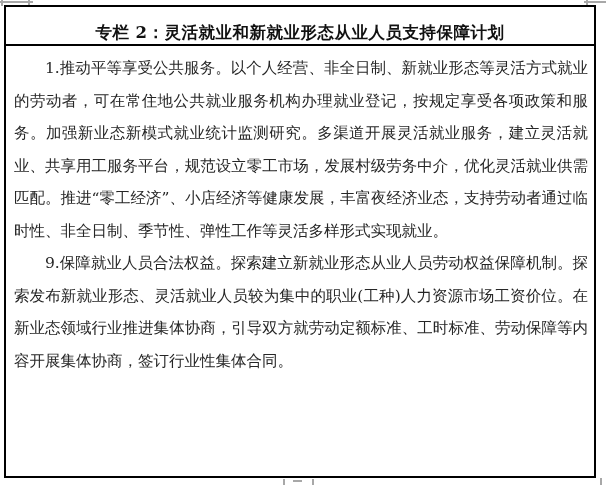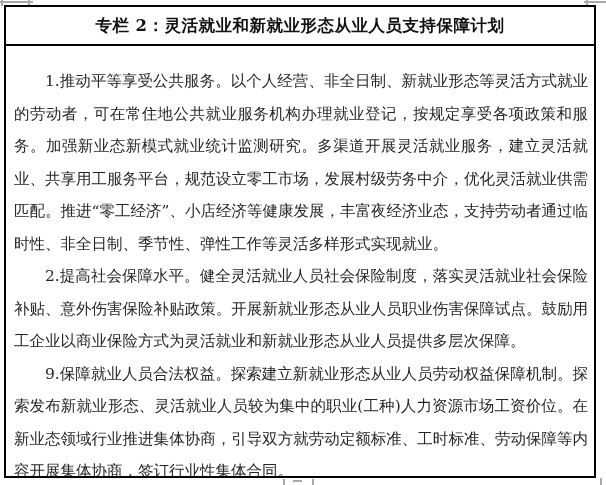--- a/index.html
+++ b/index.html
@@ -18,33 +18,33 @@
     position: absolute;
     left: 4px; top: 5px;
     width: 592px; height: 473px;
     border: 2px solid #000000;
     background: #ffffff;
   }
   .box-header {
     height: 39px;
     border-bottom: 2px solid #000000;
     display: flex;
-    align-items: center;
+    align-items: flex-end;
     justify-content: center;
   }
   .box-title {
     font-size: 16.5px;
     font-weight: bold;
     color: #111111;
     letter-spacing: 0.5px;
     white-space: nowrap;
   }
   .box-body {
     height: 430px;
-    padding: 19px 6px 0 8px;
+    padding: 6px 6px 0 8px;
     overflow: hidden;
   }
   .box-body p {
     font-size: 15.5px;
     line-height: 32.5px;
     color: #262626;
     text-align: justify;
     text-justify: inter-character;
     text-indent: 2em;
     word-break: break-all;
@@ -75,18 +75,17 @@
   <div class="frag frag-bc-v2"></div>
   <div class="frag frag-bc-d"></div>
   <div class="frag frag-br-v"></div>
 
   <div class="doc-box">
     <div class="box-header">
       <span class="box-title">专栏 2：灵活就业和新就业形态从业人员支持保障计划</span>
     </div>
     <div class="box-body">
       <p>1.推动平等享受公共服务。以个人经营、非全日制、新就业形态等灵活方式就业的劳动者，可在常住地公共就业服务机构办理就业登记，按规定享受各项政策和服务。加强新业态新模式就业统计监测研究。多渠道开展灵活就业服务，建立灵活就业、共享用工服务平台，规范设立零工市场，发展村级劳务中介，优化灵活就业供需匹配。推进“零工经济”、小店经济等健康发展，丰富夜经济业态，支持劳动者通过临时性、非全日制、季节性、弹性工作等灵活多样形式实现就业。</p>
-      <p>2.提高社会保障水平。健全灵活就业人员社会保险制度，落实灵活就业社会保险补贴、意外伤害保险补贴政策。开展新就业形态从业人员职业伤害保障试点。鼓励用工企业以商业保险方式为灵活就业和新就业形态从业人员提供多层次保障。</p>
       <p>9.保障就业人员合法权益。探索建立新就业形态从业人员劳动权益保障机制。探索发布新就业形态、灵活就业人员较为集中的职业(工种)人力资源市场工资价位。在新业态领域行业推进集体协商，引导双方就劳动定额标准、工时标准、劳动保障等内容开展集体协商，签订行业性集体合同。</p>
     </div>
   </div>
 
 </div>
 
 </body></html>

